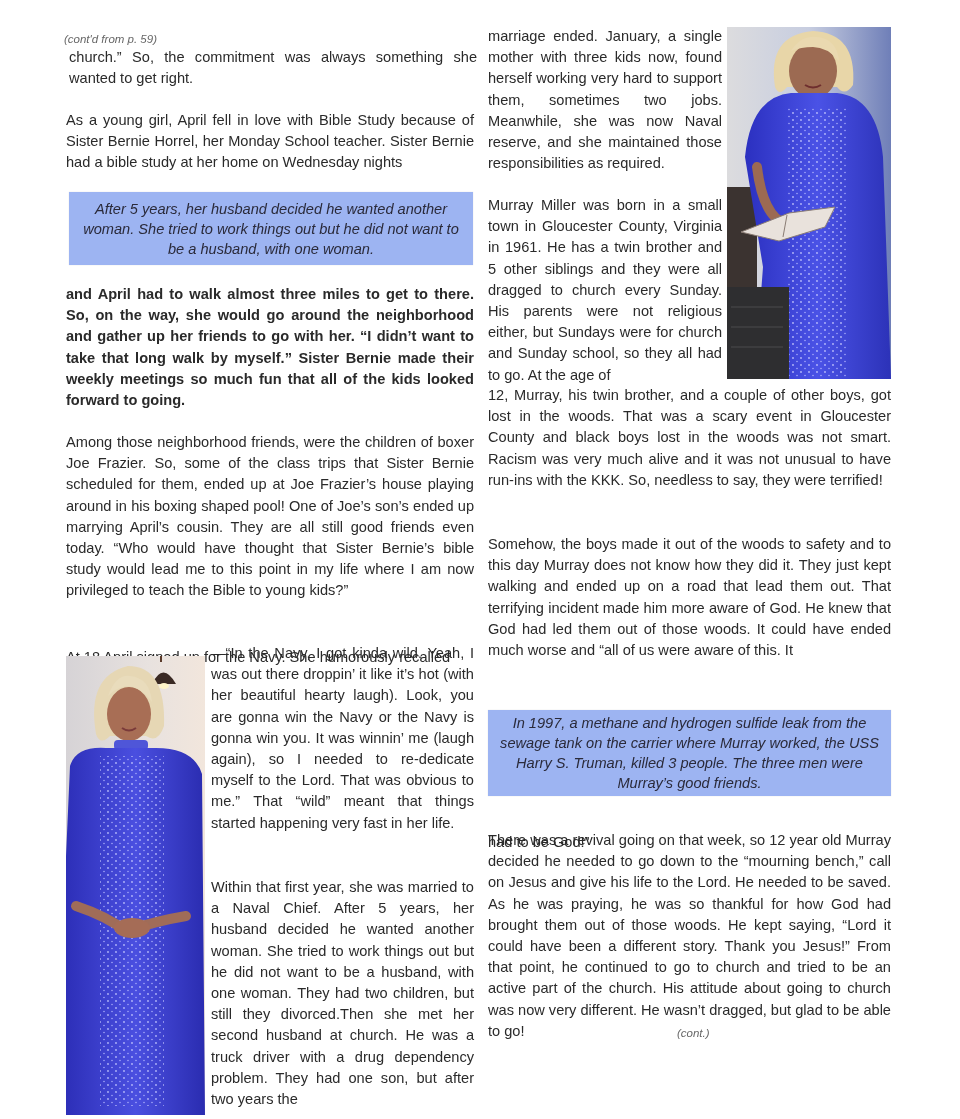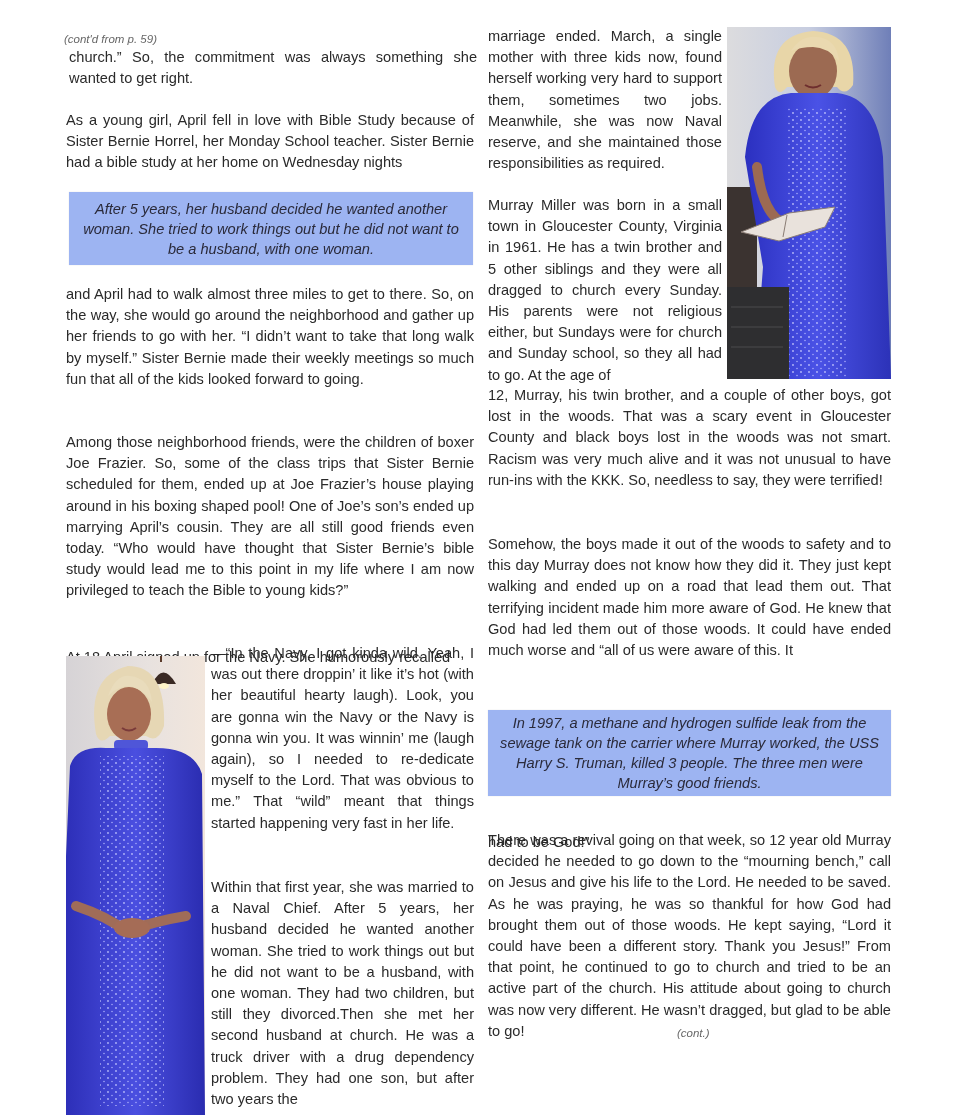--- a/index.html
+++ b/index.html
@@ -31,21 +31,21 @@
 
 <div class="note" style="left:64px; top:33px;">(cont'd from p. 59)</div>
 
 <p class="para" style="left:69px; top:47px; width:408px;">church.” So, the commitment was always something she wanted to get right.</p>
 <p class="para" style="left:66px; top:110px; width:408px;">As a young girl, April fell in love with Bible Study because of Sister Bernie Horrel, her Monday School teacher. Sister Bernie had a bible study at her home on Wednesday nights</p>
 
 <div class="pullquote" style="left:69px; top:192px; width:404px; height:73px; padding:0 6px;">
   <span>After 5 years, her husband decided he wanted another woman. She tried to work things out but he did not want to be a husband, with one woman.</span>
 </div>
 
-<p class="para" style="left:66px; top:284px; width:408px;">and April had to walk almost three miles to get to there. So, on the way, she would go around the neighborhood and gather up her friends to go with her. “I didn’t want to take that long walk by myself.” Sister Bernie made their weekly meetings so much fun that all of the kids looked forward to going.</p>
+<p class="para" style="left:66px; top:284px; width:408px;font-weight:bold;">and April had to walk almost three miles to get to there. So, on the way, she would go around the neighborhood and gather up her friends to go with her. “I didn’t want to take that long walk by myself.” Sister Bernie made their weekly meetings so much fun that all of the kids looked forward to going.</p>
 <p class="para" style="left:66px; top:432px; width:408px;">Among those neighborhood friends, were the children of boxer Joe Frazier. So, some of the class trips that Sister Bernie scheduled for them, ended up at Joe Frazier’s house playing around in his boxing shaped pool! One of Joe’s son’s ended up marrying April’s cousin. They are all still good friends even today. “Who would have thought that Sister Bernie’s bible study would lead me to this point in my life where I am now privileged to teach the Bible to young kids?”</p>
 <p class="para" style="left:66px; top:636px; width:408px;margin-top:11px;">At 18 April signed up for the Navy. She humorously recalled</p>
 
 <div class="photo" style="left:66px; top:656px; width:139px; height:459px;">
   <svg viewBox="0 0 139 459" preserveAspectRatio="none">
     <defs>
       <linearGradient id="bg1" x1="0" x2="1" y1="0" y2="0">
         <stop offset="0" stop-color="#d6d3d6"></stop>
         <stop offset="0.6" stop-color="#e8e2df"></stop>
         <stop offset="1" stop-color="#f2e6dc"></stop>
@@ -73,21 +73,21 @@
     <path d="M4 110 Q10 90 40 92 L90 92 Q128 92 136 118 L139 459 L0 459 L0 200 Z" fill="url(#gown1)"></path>
     <rect x="34" y="100" width="64" height="350" fill="url(#beads1)" opacity="0.85"></rect>
     <path d="M10 250 Q40 260 60 275 Q90 265 120 260" stroke="#a06c58" stroke-width="10" fill="none" stroke-linecap="round"></path>
     <ellipse cx="66" cy="272" rx="18" ry="10" fill="#a56c56"></ellipse>
   </svg>
 </div>
 
 <p class="para" style="left:211px; top:643px; width:263px;">—“In the Navy, I got kinda wild. Yeah, I was out there droppin’ it like it’s hot (with her beautiful hearty laugh). Look, you are gonna win the Navy or the Navy is gonna win you. It was winnin’ me (laugh again), so I needed to re-dedicate myself to the Lord. That was obvious to me.” That “wild” meant that things started happening very fast in her life.</p>
 <p class="para" style="left:211px; top:877px; width:263px;">Within that first year, she was married to a Naval Chief. After 5 years, her husband decided he wanted another woman. She tried to work things out but he did not want to be a husband, with one woman. They had two children, but still they divorced.Then she met her second husband at church. He was a truck driver with a drug dependency problem. They had one son, but after two years the</p>
 
-<p class="para" style="left:488px; top:26px; width:234px;">marriage ended. March, a single mother with three kids now, found herself working very hard to support them, sometimes two jobs. Meanwhile, she was now Naval reserve, and she maintained those responsibilities as required.</p>
+<p class="para" style="left:488px; top:26px; width:234px;">marriage ended. January, a single mother with three kids now, found herself working very hard to support them, sometimes two jobs. Meanwhile, she was now Naval reserve, and she maintained those responsibilities as required.</p>
 
 <div class="photo" style="left:727px; top:27px; width:164px; height:352px;">
   <svg viewBox="0 0 164 352" preserveAspectRatio="none">
     <defs>
       <linearGradient id="bg2" x1="0" x2="1" y1="0" y2="0">
         <stop offset="0" stop-color="#dcdcde"></stop>
         <stop offset="0.5" stop-color="#c7cde0"></stop>
         <stop offset="1" stop-color="#6f7fb8"></stop>
       </linearGradient>
       <linearGradient id="gown2" x1="0" x2="1" y1="0" y2="0">

